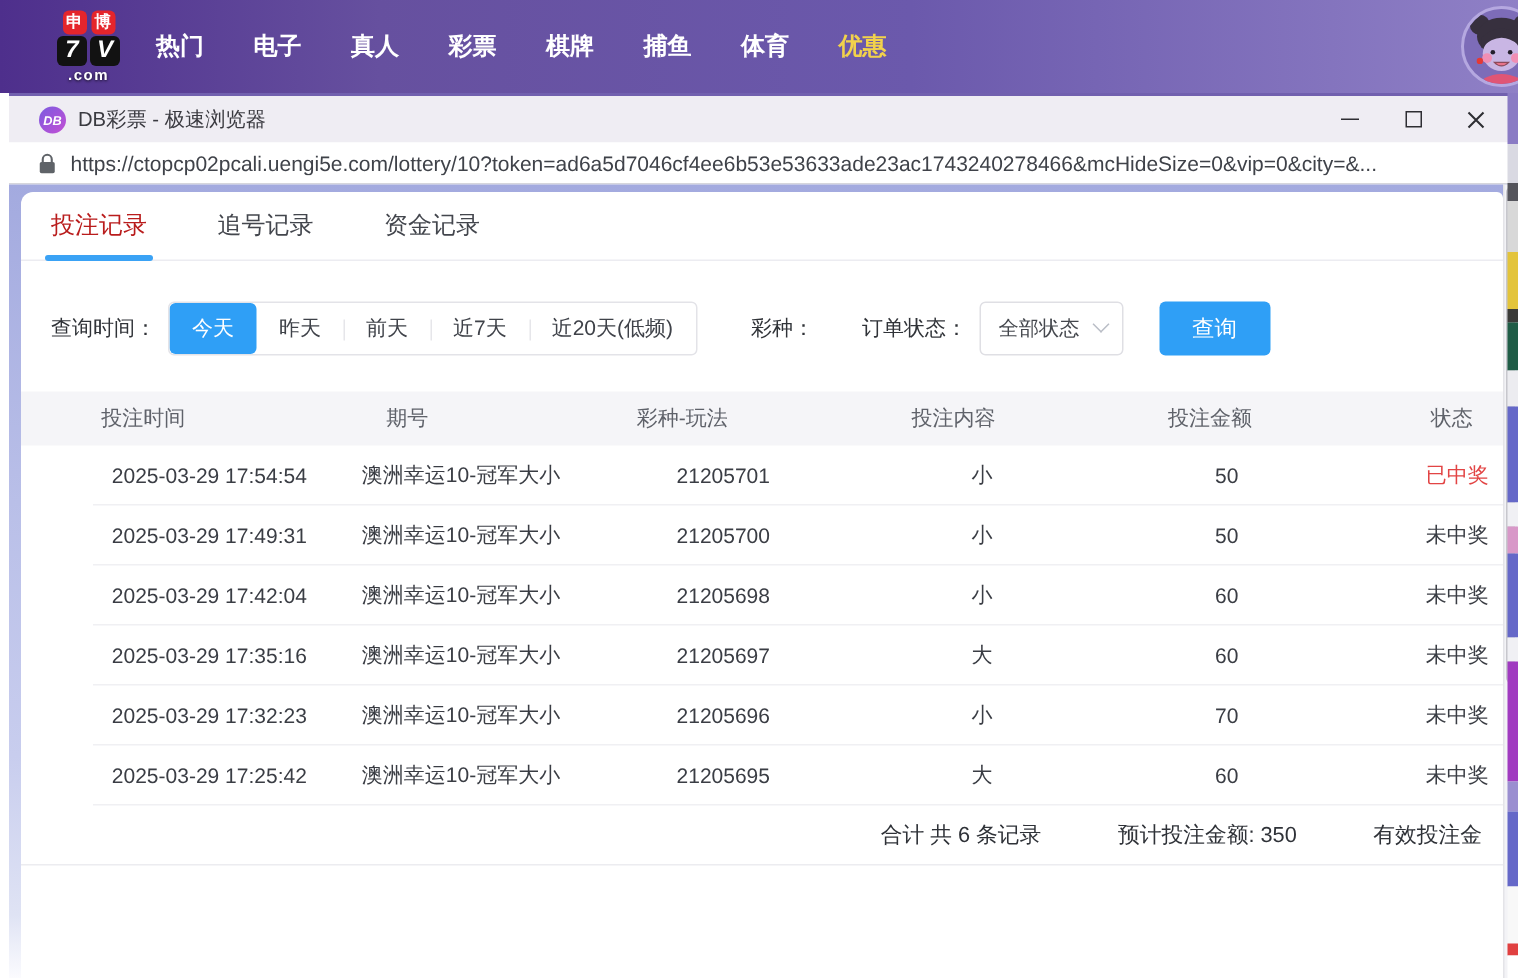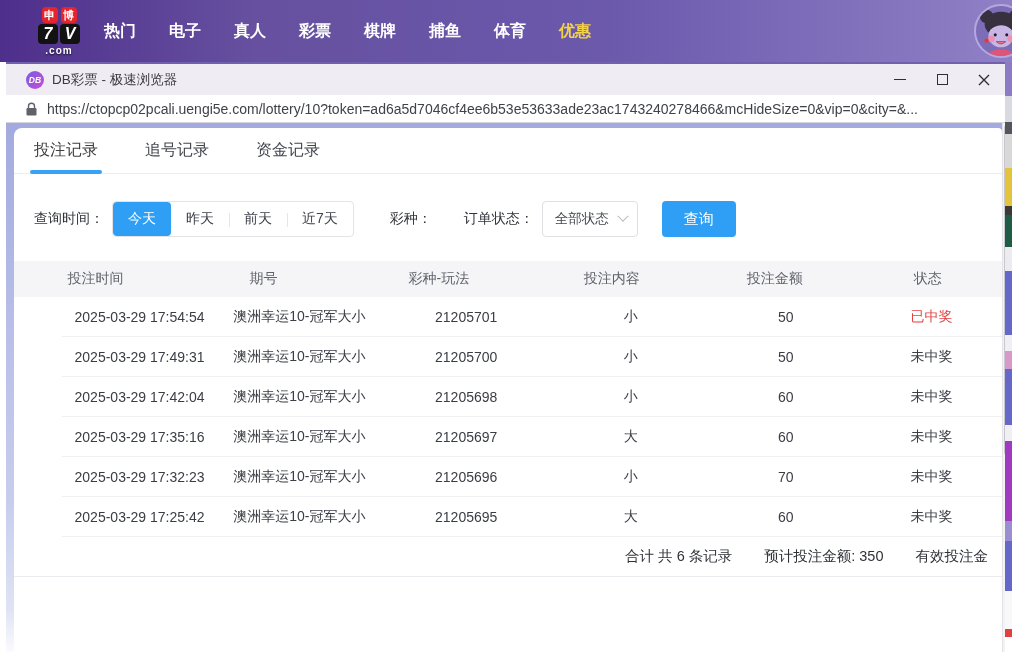--- a/index.html
+++ b/index.html
@@ -50,21 +50,21 @@
   .v-scrollbar { position:absolute; right:0; top:0; width:9px; height:100%;
     background:#f3f3f6; border-left:1px solid #e4e4e8; }
   .v-scroll-thumb { position:absolute; left:1px; top:2px; width:6px; height:330px;
     background:#c7c7cd; border-radius:3px; cursor:grab; }
 
   
   .tabs-row { display:flex; gap:47px; padding-left:20px; height:46px; align-items:center;
     border-bottom:1px solid #ececf1; }
   .tab { font-size:16px; color:#43464d; position:relative; height:100%; display:flex;
     align-items:center; cursor:pointer; white-space:nowrap; }
-  .tab.active { color:#404040; }
+  .tab.active { color:#b91c1c; }
   .tab.active::after { content:''; position:absolute; left:-4px; right:-4px; bottom:-1px;
     height:4px; background:#3aa2f5; border-radius:4px; }
 
   
   .filter-row { display:flex; align-items:center; margin:27px 0 0 20px; height:36px;
     font-size:14px; color:#303338; }
   .filter-label { white-space:nowrap; }
   .time-group { display:flex; border:1px solid #e3e3e8; border-radius:4px; height:36px;
     align-items:stretch; margin-left:8px; overflow:hidden; }
   .time-opt { padding:0 15px; display:flex; align-items:center; font-size:14px; color:#3f4249;
@@ -80,29 +80,29 @@
   .chevron-down-icon { width:8px; height:8px; border-right:1.5px solid #b9bdc6;
     border-bottom:1.5px solid #b9bdc6; transform:rotate(45deg) translate(-2px,-2px); flex:none; }
   .lbl-status { margin-left:32px; }
   .search-button { margin-left:24px; width:74px; height:36px; background:#2f9ff6; color:#fff;
     border:none; border-radius:4px; font-size:15px; cursor:pointer;
     font-family:"Liberation Sans","DejaVu Sans",sans-serif; }
 
   
   .bet-table { margin-top:24px; }
   .thead, .trow { display:grid; grid-template-columns:16.5% 17.5% 18% 17% 16% 15%;
-    align-items:center; text-align:center; }
+    align-items:center; text-align:center;gap:8px; }
   .thead { height:36px; background:#f5f5f8; color:#5f626a; font-size:14px; }
   .thead > div { white-space:nowrap; }
   .trow { height:40px; border-bottom:1px solid #f0f0f3; color:#3a3d44; font-size:14px;margin-left:48px; }
   .trow > div { white-space:nowrap; overflow:hidden; }
   .trow.won .cell-status { color:#e24444; }
 
   
-  .summary-row { display:flex; justify-content:flex-end; align-items:center; gap:32px;
+  .summary-row { display:flex; justify-content:flex-end; align-items:center; gap:51px;
     height:40px; border-bottom:1px solid #ececf0; font-size:14.5px; color:#2f3238;
     padding-right:14px; overflow:hidden; white-space:nowrap; }
 
   
   .underlay-strip { position:absolute; left:1005px; top:62px; width:7px; height:590px;
     display:flex; flex-direction:column; }
   .strip-seg { width:100%; }
 </style>
 </head>
 <body>
@@ -186,20 +186,21 @@
           <div class="tab">资金记录</div>
         </div>
 
       <div class="filter-row">
         <span class="filter-label">查询时间：</span>
         <div class="time-group">
             <div class="time-opt active">今天</div>
             <div class="time-opt">昨天</div>
             <div class="time-opt">前天</div>
             <div class="time-opt">近7天</div>
+            <div class="time-opt">近20天(低频)</div>
           </div>
         <span class="filter-label lbl-lottery">彩种：</span>
         <span class="filter-label lbl-status">订单状态：</span>
         <div class="select-box">
           <span>全部状态</span>
           <span class="chevron-down-icon"></span>
         </div>
         <button class="search-button">查询</button>
       </div>
 

